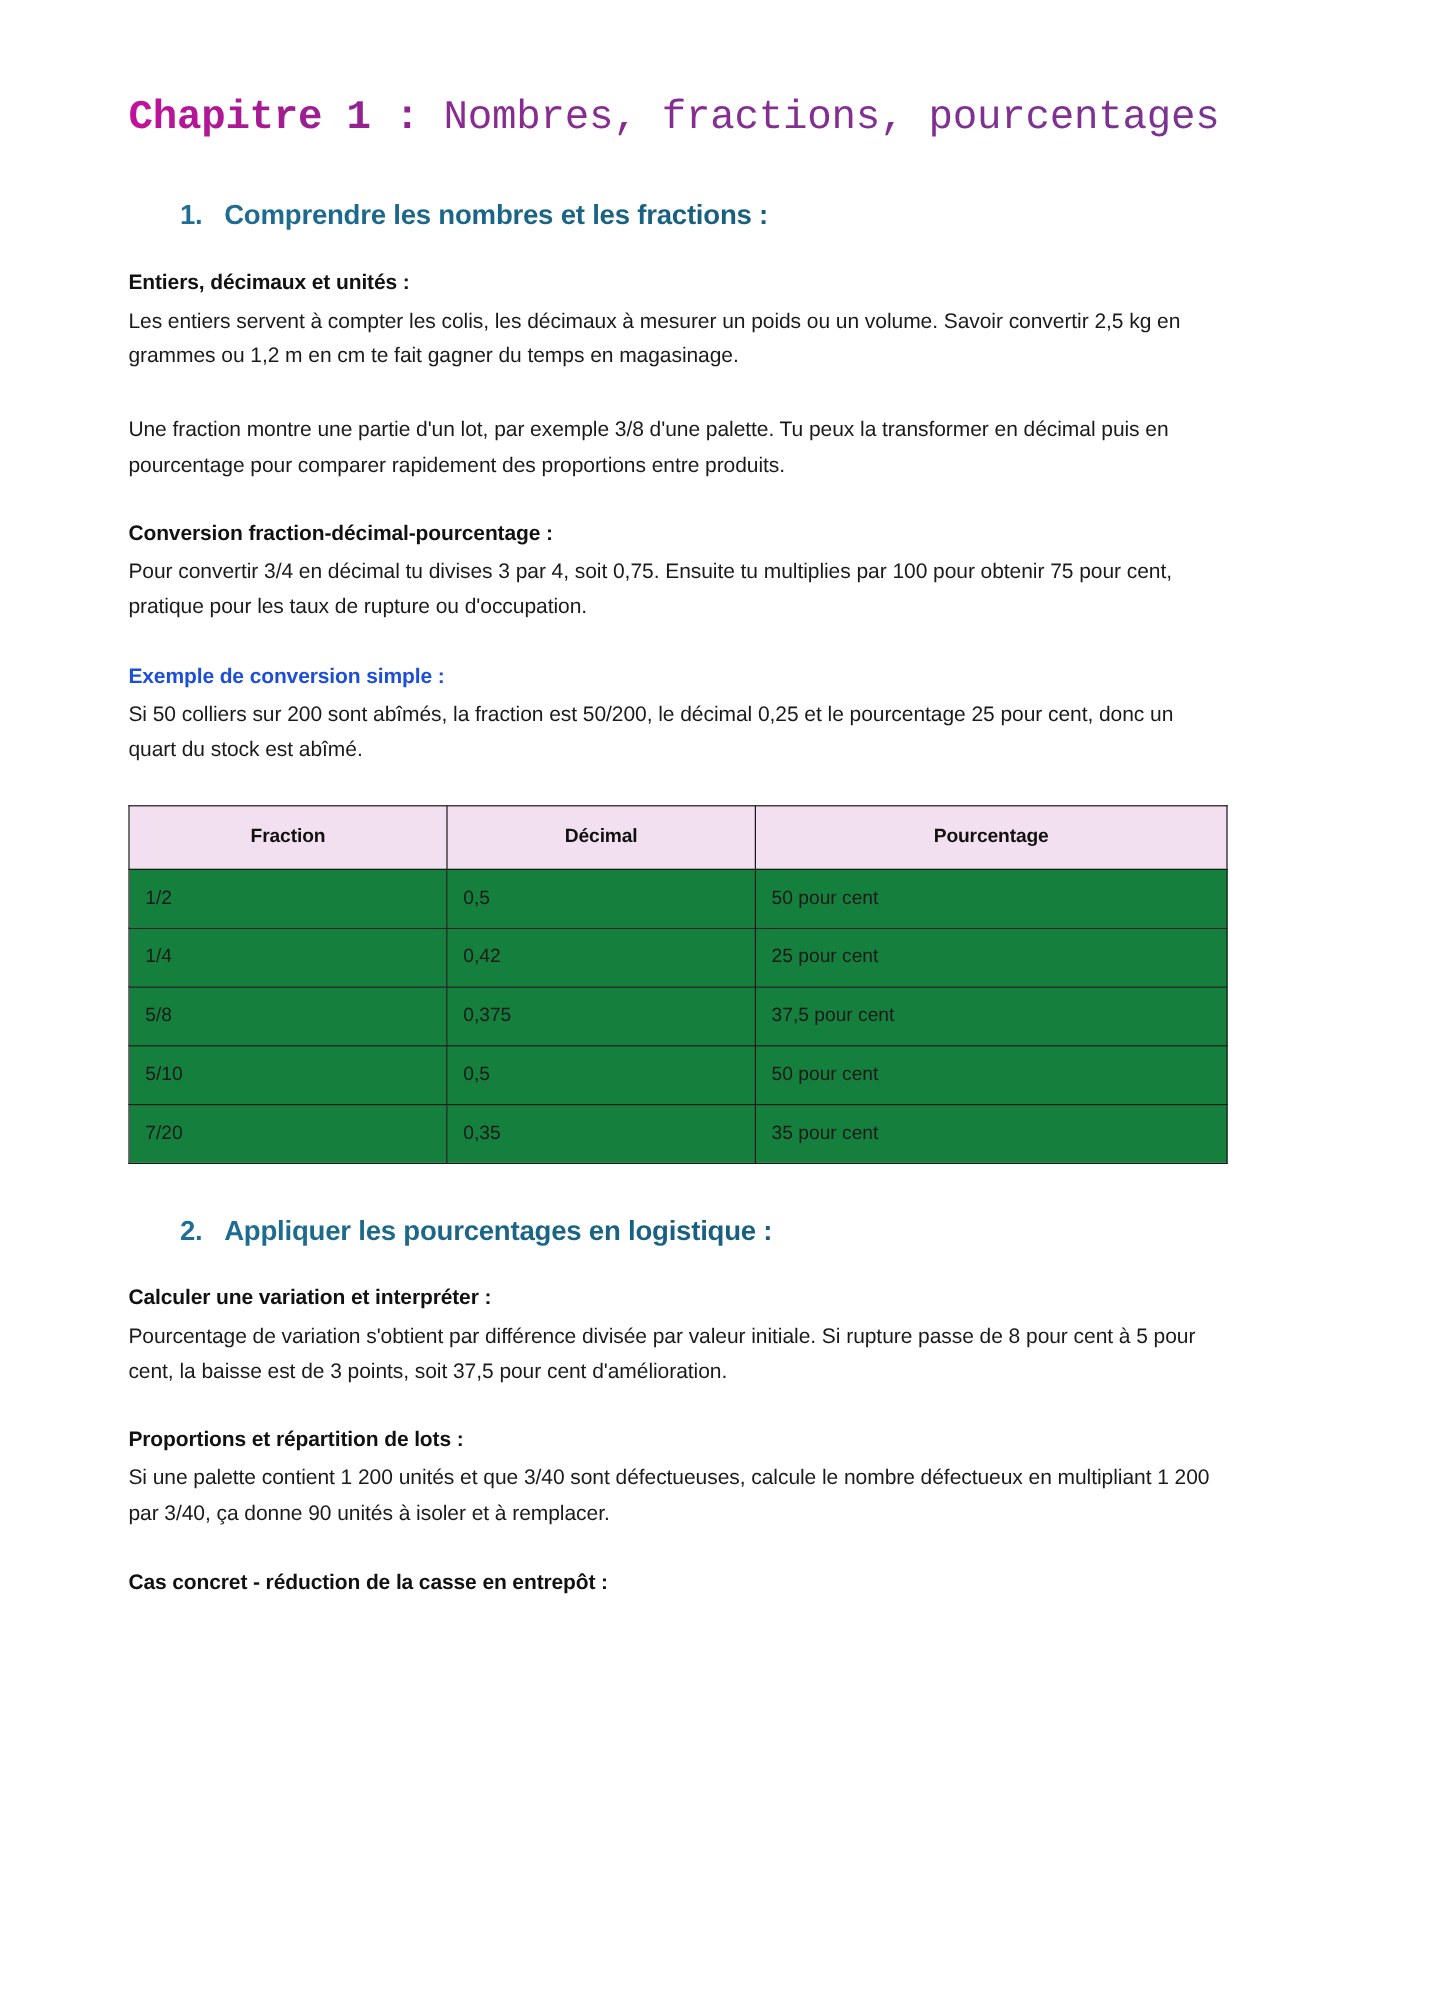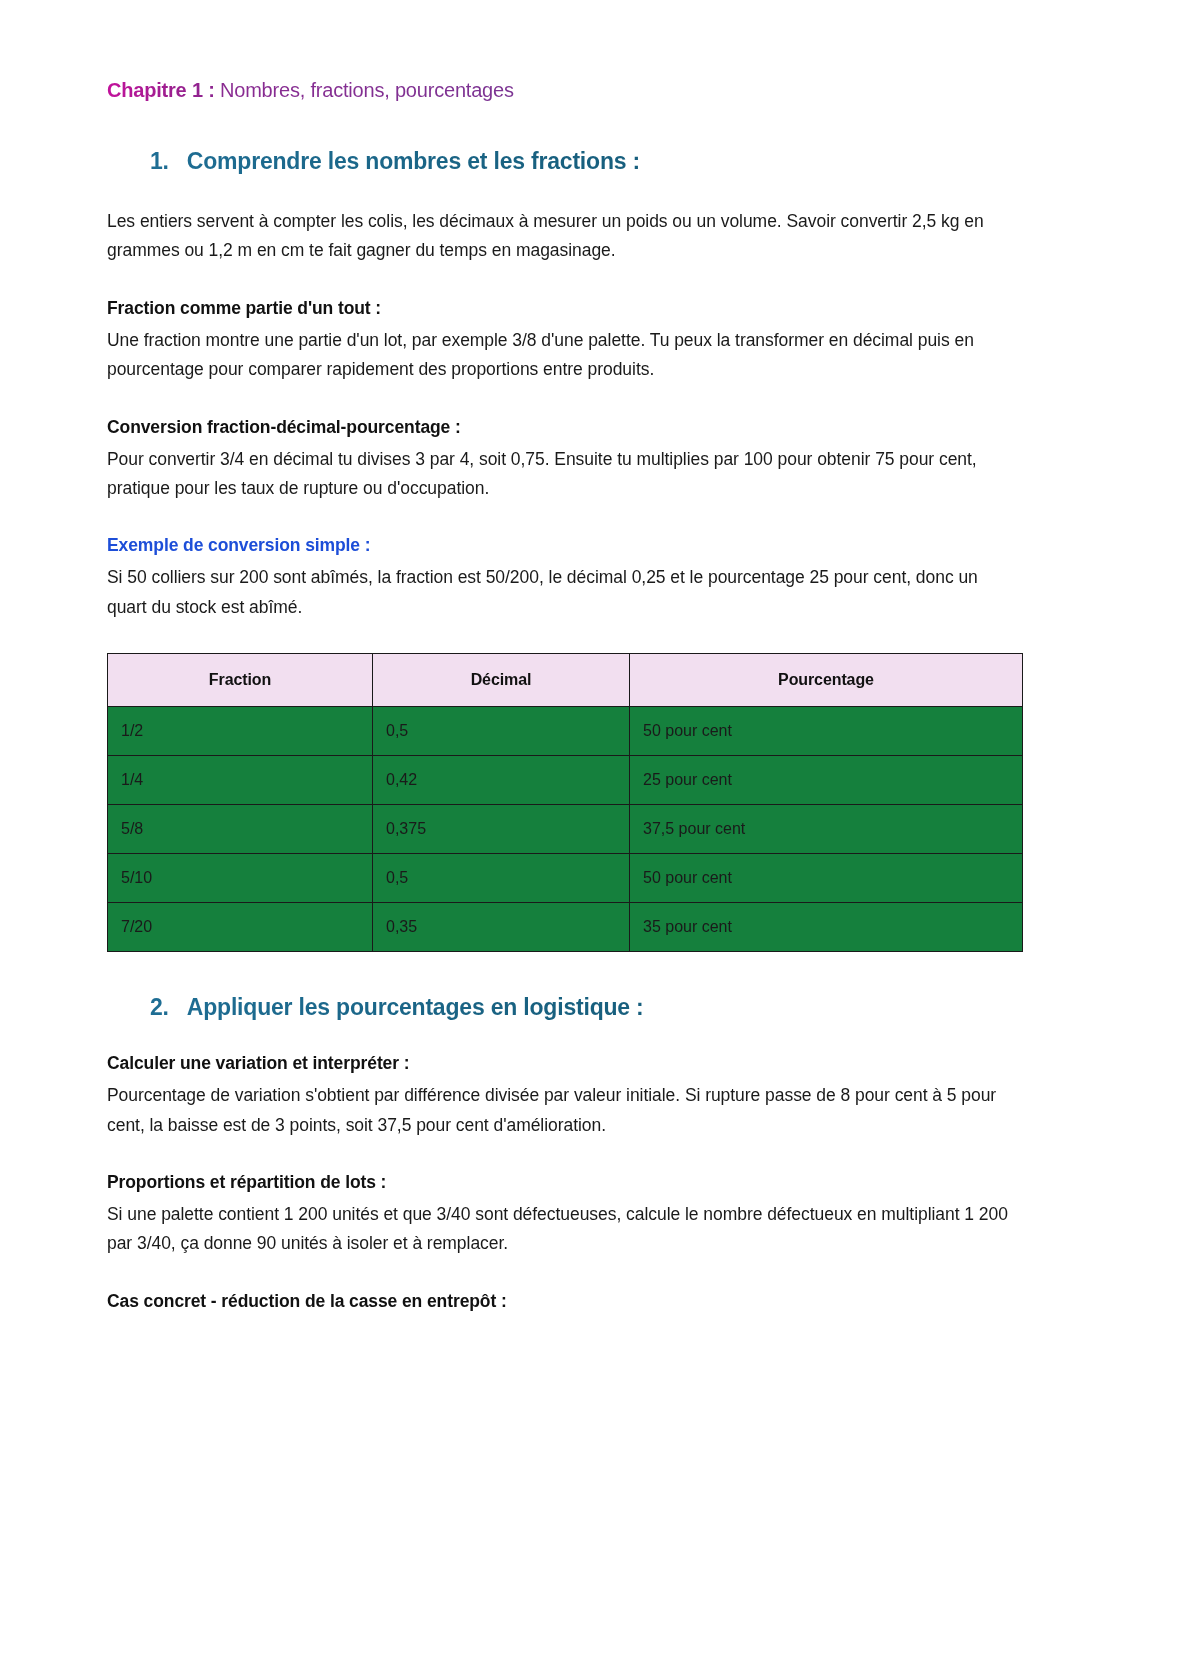--- a/index.html
+++ b/index.html
@@ -20,25 +20,26 @@
     position: relative;
     width: 1200px;
     height: 1670px;
     background: #ffffff;
     box-sizing: border-box;
     padding: 78px 178px 0 107px;
   }
 
   
   .chapter-title {
-    font-size: 20px;
+    font-size: 34px;
     line-height: 1.25;
     letter-spacing: -0.2px;
     margin: 0 0 0 0;
     white-space: nowrap;
+    font-family: Liberation Mono, monospace;
   }
   .chapter-title .label {
     font-weight: 700;
     background: linear-gradient(90deg, #c2119b 0%, #9c1f8f 60%, #8c2590 100%);
     -webkit-background-clip: text;
     background-clip: text;
     color: transparent;
     -webkit-text-fill-color: transparent;
   }
   .chapter-title .subject {
@@ -142,25 +143,25 @@
     <span class="label">Chapitre 1 :</span><span class="subject"> Nombres, fractions, pourcentages</span>
   </h1>
 
   <div id="sec1-wrap">
     <h2 class="section-heading">
       <span class="num">1.</span>
       <span>Comprendre les nombres et les fractions :</span>
     </h2>
 
     <div class="block">
+      <p class="sub-heading">Entiers, décimaux et unités :</p>
       <p class="body-text">Les entiers servent à compter les colis, les décimaux à mesurer un poids ou un volume. Savoir convertir 2,5 kg en grammes ou 1,2 m en cm te fait gagner du temps en magasinage.</p>
     </div>
 
     <div class="block">
-      <p class="sub-heading">Fraction comme partie d'un tout :</p>
       <p class="body-text">Une fraction montre une partie d'un lot, par exemple 3/8 d'une palette. Tu peux la transformer en décimal puis en pourcentage pour comparer rapidement des proportions entre produits.</p>
     </div>
 
     <div class="block">
       <p class="sub-heading">Conversion fraction-décimal-pourcentage :</p>
       <p class="body-text">Pour convertir 3/4 en décimal tu divises 3 par 4, soit 0,75. Ensuite tu multiplies par 100 pour obtenir 75 pour cent, pratique pour les taux de rupture ou d'occupation.</p>
     </div>
 
     <div class="block">
       <p class="sub-heading green">Exemple de conversion simple :</p>

